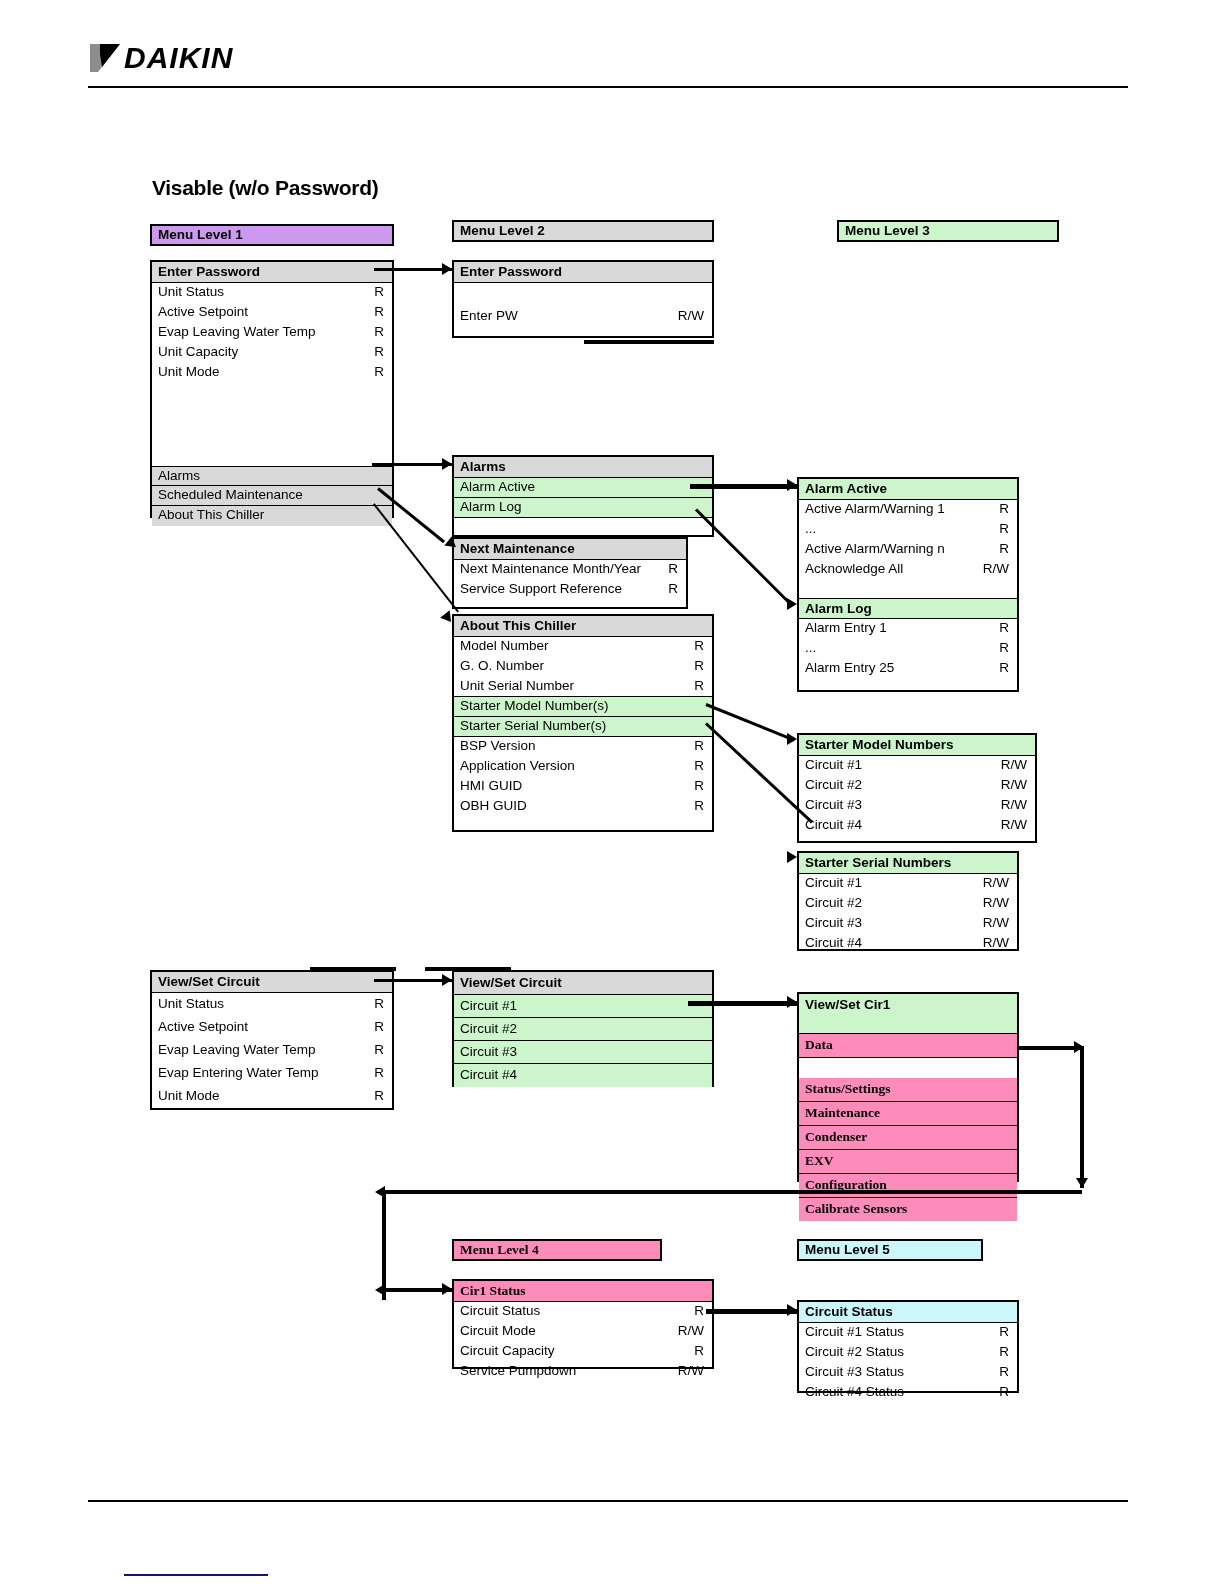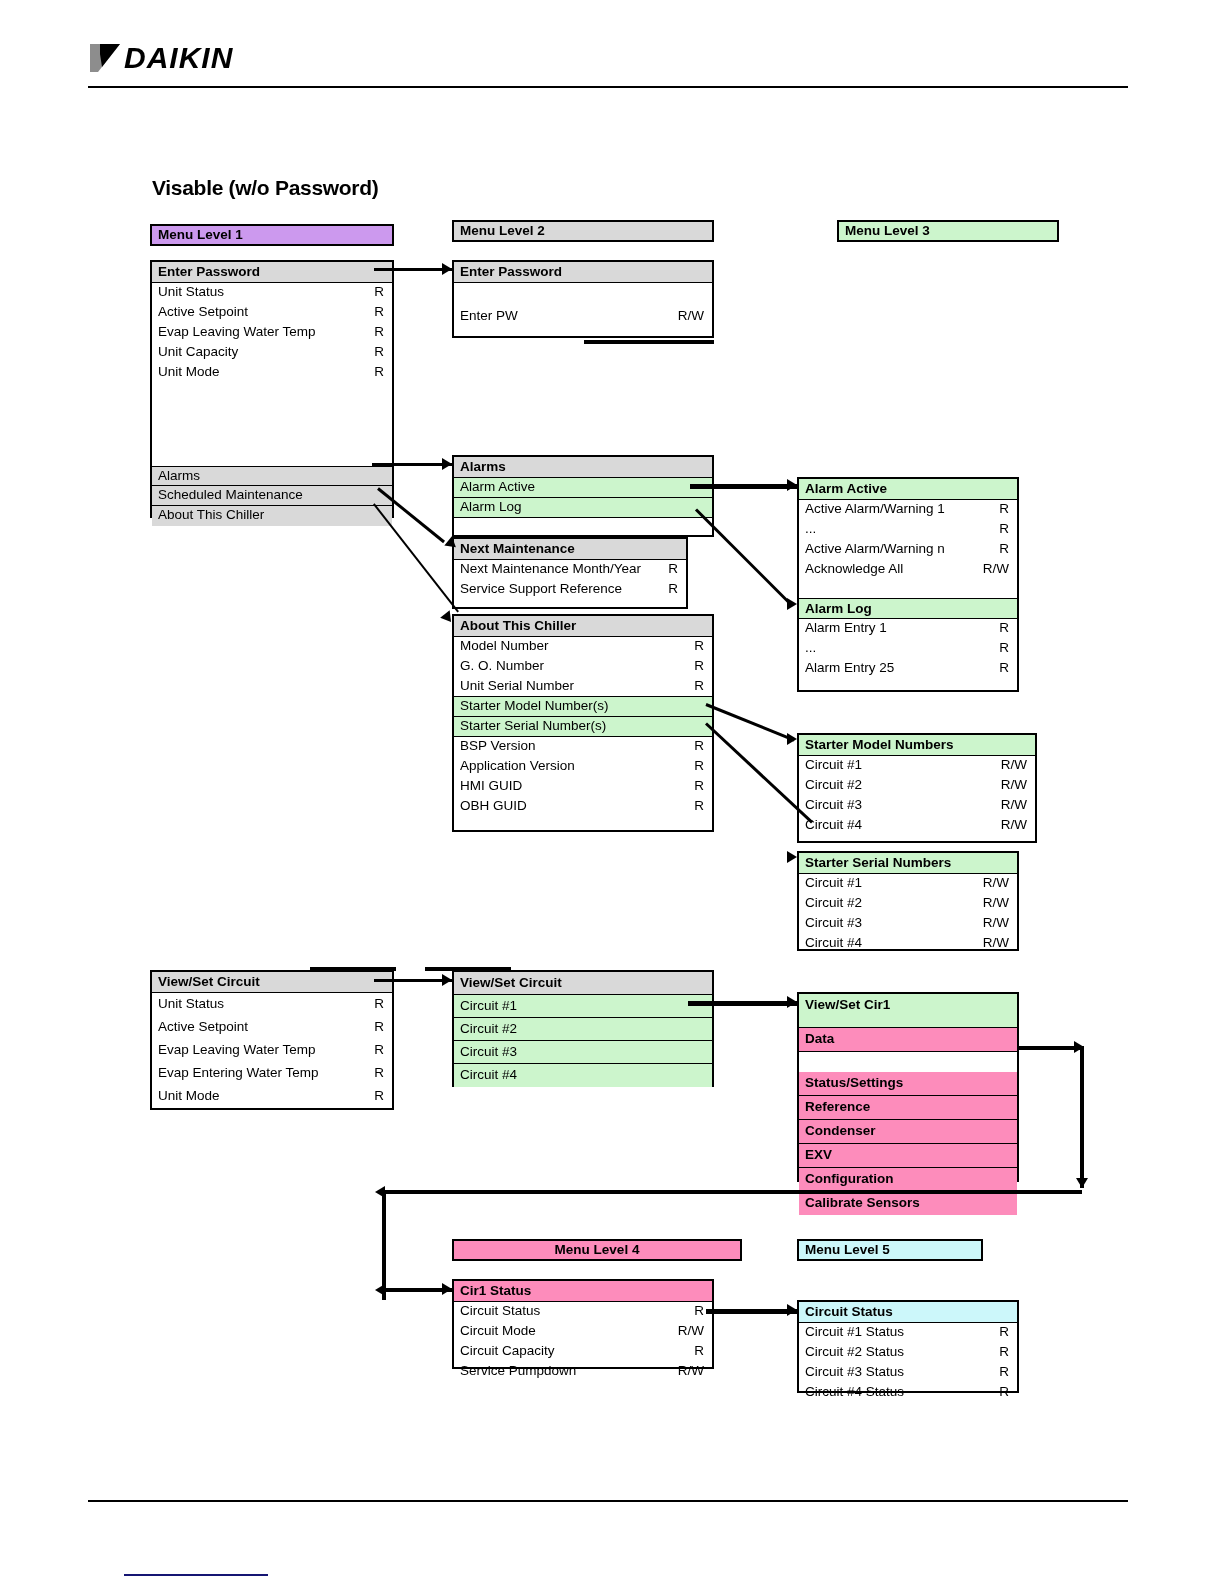--- a/index.html
+++ b/index.html
@@ -27,21 +27,21 @@
   .row{position:relative;box-sizing:border-box;height:20px;line-height:18px;font-size:13.5px;
        padding:0 6px;white-space:nowrap;overflow:hidden;}
   .row .lbl{position:absolute;left:6px;top:0;}
   .row .acc{position:absolute;right:8px;top:0;}
   .hdr{font-weight:bold;border-bottom:1.5px solid #000;height:21px;line-height:19px;}
   .sep{border-bottom:1.5px solid #000;}
   .sepTop{border-top:1.5px solid #000;}
   .gray{background:#d9d9d9;}
   .green{background:#ccf5cc;padding-left:40px;}
   .purple{background:#cc99ee;}
-  .pink{background:#fd8cbb;}
+  .pink{background:#fd8cbb;font-family:Liberation Serif, serif;}
   .cyan{background:#ccf7fa;}
   .spacer{background:#fff;}
 
   
   .legend{position:absolute;border:2px solid #000;box-sizing:border-box;height:22px;
      line-height:18px;font-size:13.5px;font-weight:bold;padding:0 6px;white-space:nowrap;}
 
   
   .hline{position:absolute;background:#000;height:3px;}
   .vline{position:absolute;background:#000;width:3px;}
@@ -70,21 +70,21 @@
 
 <div class="legend purple" style="left:150px;top:224px;width:244px;">
   <span>Menu Level 1</span>
 </div>
 <div class="legend gray" style="left:452px;top:220px;width:262px;">
   <span>Menu Level 2</span>
 </div>
 <div class="legend green" style="left:797px;top:220px;width:222px;margin-left:40px;">
   <span>Menu Level 3</span>
 </div>
-<div class="legend pink" style="left:452px;top:1239px;width:290px;text-align:center;">
+<div class="legend pink" style="left:452px;top:1239px;width:210px;">
   <span>Menu Level 4</span>
 </div>
 <div class="legend cyan" style="left:797px;top:1239px;width:186px;">
   <span>Menu Level 5</span>
 </div>
 
 <div class="box" style="left:150px;top:260px;width:244px;height:258px;">
   <div class="row hdr gray">
     <span class="lbl">Enter Password</span>
   </div>
@@ -321,31 +321,31 @@
   <div class="row green sep" style="height:23px;line-height:21px;">
       <span class="lbl">Circuit #3</span>
     </div>
   <div class="row green" style="height:23px;line-height:21px;">
       <span class="lbl">Circuit #4</span>
     </div>
 </div>
 <div class="hline" style="left:425px;top:967px;width:86px;height:4px;"></div>
 
 <div class="box" style="left:797px;top:992px;width:222px;height:190px;">
-  <div class="row hdr green" style="height:34px;line-height:21px;">
+  <div class="row hdr green" style="height:40px;line-height:21px;">
     <span class="lbl">View/Set Cir1</span>
   </div>
   <div class="row pink sep" style="height:24px;line-height:22px;font-weight:bold;">
       <span class="lbl">Data</span>
     </div>
   <div class="row pink sep" style="height:24px;line-height:22px;font-weight:bold;margin-top:20px;">
       <span class="lbl">Status/Settings</span>
     </div>
   <div class="row pink sep" style="height:24px;line-height:22px;font-weight:bold;">
-      <span class="lbl">Reference</span>
+      <span class="lbl">Maintenance</span>
     </div>
   <div class="row pink sep" style="height:24px;line-height:22px;font-weight:bold;">
       <span class="lbl">Condenser</span>
     </div>
   <div class="row pink sep" style="height:24px;line-height:22px;font-weight:bold;">
       <span class="lbl">EXV</span>
     </div>
   <div class="row pink sep" style="height:24px;line-height:22px;font-weight:bold;">
       <span class="lbl">Configuration</span>
     </div>

